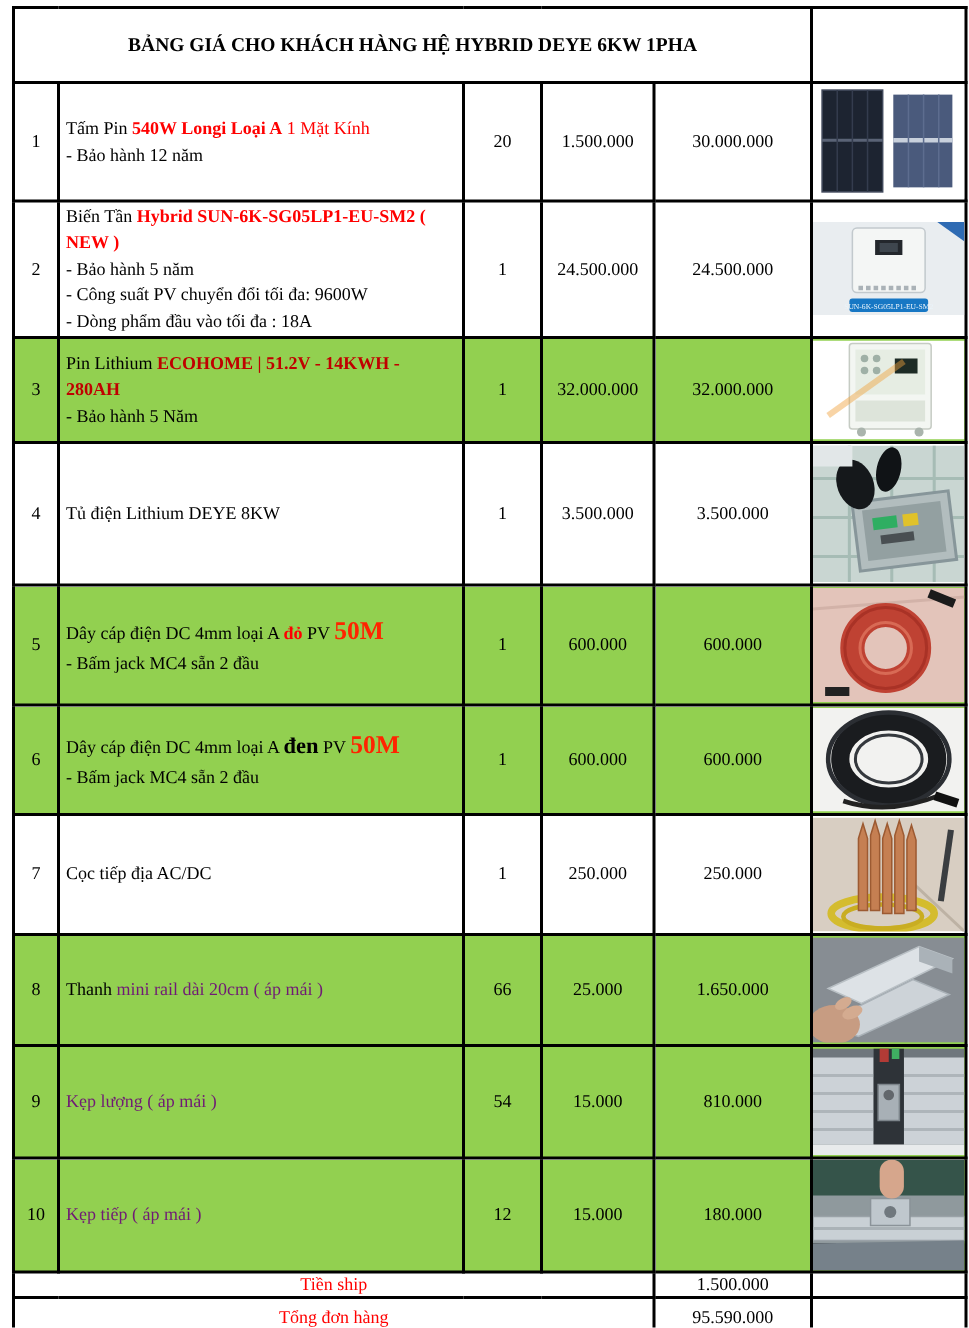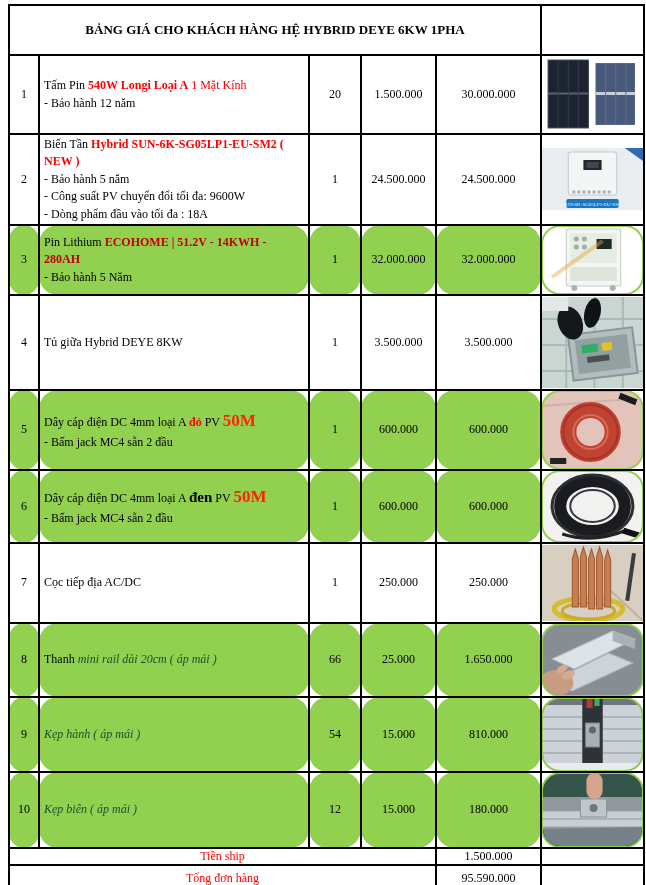--- a/index.html
+++ b/index.html
@@ -3,25 +3,25 @@
 <meta charset="utf-8">
 <style>
   html,body{margin:0;padding:0;background:#fff;}
   body{width:646px;height:885px;font-family:"Liberation Serif","DejaVu Serif",serif;color:#000;}
   table{border-collapse:collapse;table-layout:fixed;margin:4px 0 0 8px;width:635px;}
   td{border:2px solid #000;padding:1px 4px;font-size:12px;vertical-align:middle;overflow:hidden;}
   .ttl{font-weight:bold;font-size:13px;text-align:center;padding:16px;}
   .hd td{background:#2fb1e3;text-align:center;font-weight:bold;font-size:12px;padding:0;}
   .c{text-align:center;}
   .desc{line-height:1.45;}
-  .g td{background:#92d050;border-radius:19px;}
+  .g td{background:#92d050;}
   .rb{color:#ff0000;font-weight:bold;}
   .r{color:#ff0000;margin-top:44px;}
   .dr{color:#c00000;font-weight:bold;}
-  .or{color:#14532d;font-style:italic;}
+  .or{color:#701a75;}
   .bkb{font-weight:bold;font-size:15px;}
   .big50{color:#ff2400;font-weight:bold;font-size:17px;}
   .ph{padding:0;text-align:center;}
   .photo{display:block;margin:0 auto;width:100%;}
   .foot .lbl{color:#ff0000;text-align:center;padding:0;}
   .foot .val{text-align:center;padding:0;}
 </style>
 </head>
 <body>
 
@@ -116,21 +116,21 @@
         <line x1="10" y1="50" x2="60" y2="14" stroke="#f0a23c" stroke-width="4" opacity="0.45"></line>
         <circle cx="32" cy="61" r="3" fill="#aab4ad"></circle>
             <circle cx="70" cy="61" r="3" fill="#aab4ad"></circle>
       </svg>
     </td>
   </tr>
 
   <tr style="height:95px">
     <td class="c">4</td>
     <td class="desc">
-      <span>Tủ giữa Hybrid DEYE 8KW</span>
+      <span>Tủ điện Lithium DEYE 8KW</span>
     </td>
     <td class="c">1</td>
     <td class="c">3.500.000</td>
     <td class="c">3.500.000</td>
     <td class="ph">
       <svg class="photo" viewBox="0 0 100 91" style="height:91px" preserveAspectRatio="none">
         <rect width="100" height="91" fill="#c9d6d2"></rect>
         <path d="M0,22 H100 M0,48 H100 M0,74 H100 M24,0 V91 M52,0 V91 M80,0 V91" stroke="#a6bcb5" stroke-width="2" fill="none"></path>
         <g transform="rotate(-7 60 55)">
           <rect x="28" y="34" width="64" height="46" fill="#b2bdbe" stroke="#87969a" stroke-width="2"></rect>
@@ -232,21 +232,21 @@
         <ellipse cx="14" cy="58" rx="17" ry="13" fill="#c79c82"></ellipse>
         <ellipse cx="26" cy="50" rx="7" ry="4" fill="#d4ab90" transform="rotate(-24 26 50)"></ellipse>
         <ellipse cx="20" cy="44" rx="6" ry="3.5" fill="#d4ab90" transform="rotate(-30 20 44)"></ellipse>
       </svg>
     </td>
   </tr>
 
   <tr class="g" style="height:75px">
     <td class="c">9</td>
     <td class="desc">
-      <span class="or">Kẹp hành ( áp mái )</span>
+      <span class="or">Kẹp lượng ( áp mái )</span>
     </td>
     <td class="c">54</td>
     <td class="c">15.000</td>
     <td class="c">810.000</td>
     <td class="ph">
       <svg class="photo" viewBox="0 0 100 71" style="height:71px" preserveAspectRatio="none">
         <rect width="100" height="71" fill="#6f777d"></rect>
         <rect x="0" y="6" width="40" height="58" fill="#ccd2d7"></rect>
         <rect x="60" y="6" width="40" height="58" fill="#ccd2d7"></rect>
         <path d="M0,18 H40 M0,30 H40 M0,42 H40 M0,54 H40 M60,18 H100 M60,30 H100 M60,42 H100 M60,54 H100" stroke="#aeb5ba" stroke-width="2"></path>
@@ -256,21 +256,21 @@
         <rect x="44" y="0" width="6" height="9" fill="#b23b36"></rect>
         <rect x="52" y="0" width="5" height="7" fill="#3fae62"></rect>
         <rect x="0" y="64" width="100" height="7" fill="#e8ebec"></rect>
       </svg>
     </td>
   </tr>
 
   <tr class="g" style="height:62px">
     <td class="c">10</td>
     <td class="desc">
-      <span class="or">Kẹp biên ( áp mái )</span>
+      <span class="or">Kẹp tiếp ( áp mái )</span>
     </td>
     <td class="c">12</td>
     <td class="c">15.000</td>
     <td class="c">180.000</td>
     <td class="ph">
       <svg class="photo" viewBox="0 0 100 74" style="height:74px" preserveAspectRatio="none">
         <rect width="100" height="74" fill="#8f999d"></rect>
         <rect x="0" y="0" width="100" height="24" fill="#35544a"></rect>
         <rect x="0" y="38" width="100" height="16" fill="#c9d0d5" stroke="#9aa2a8"></rect>
         <line x1="0" y1="46" x2="100" y2="46" stroke="#aab2b7" stroke-width="2"></line>

